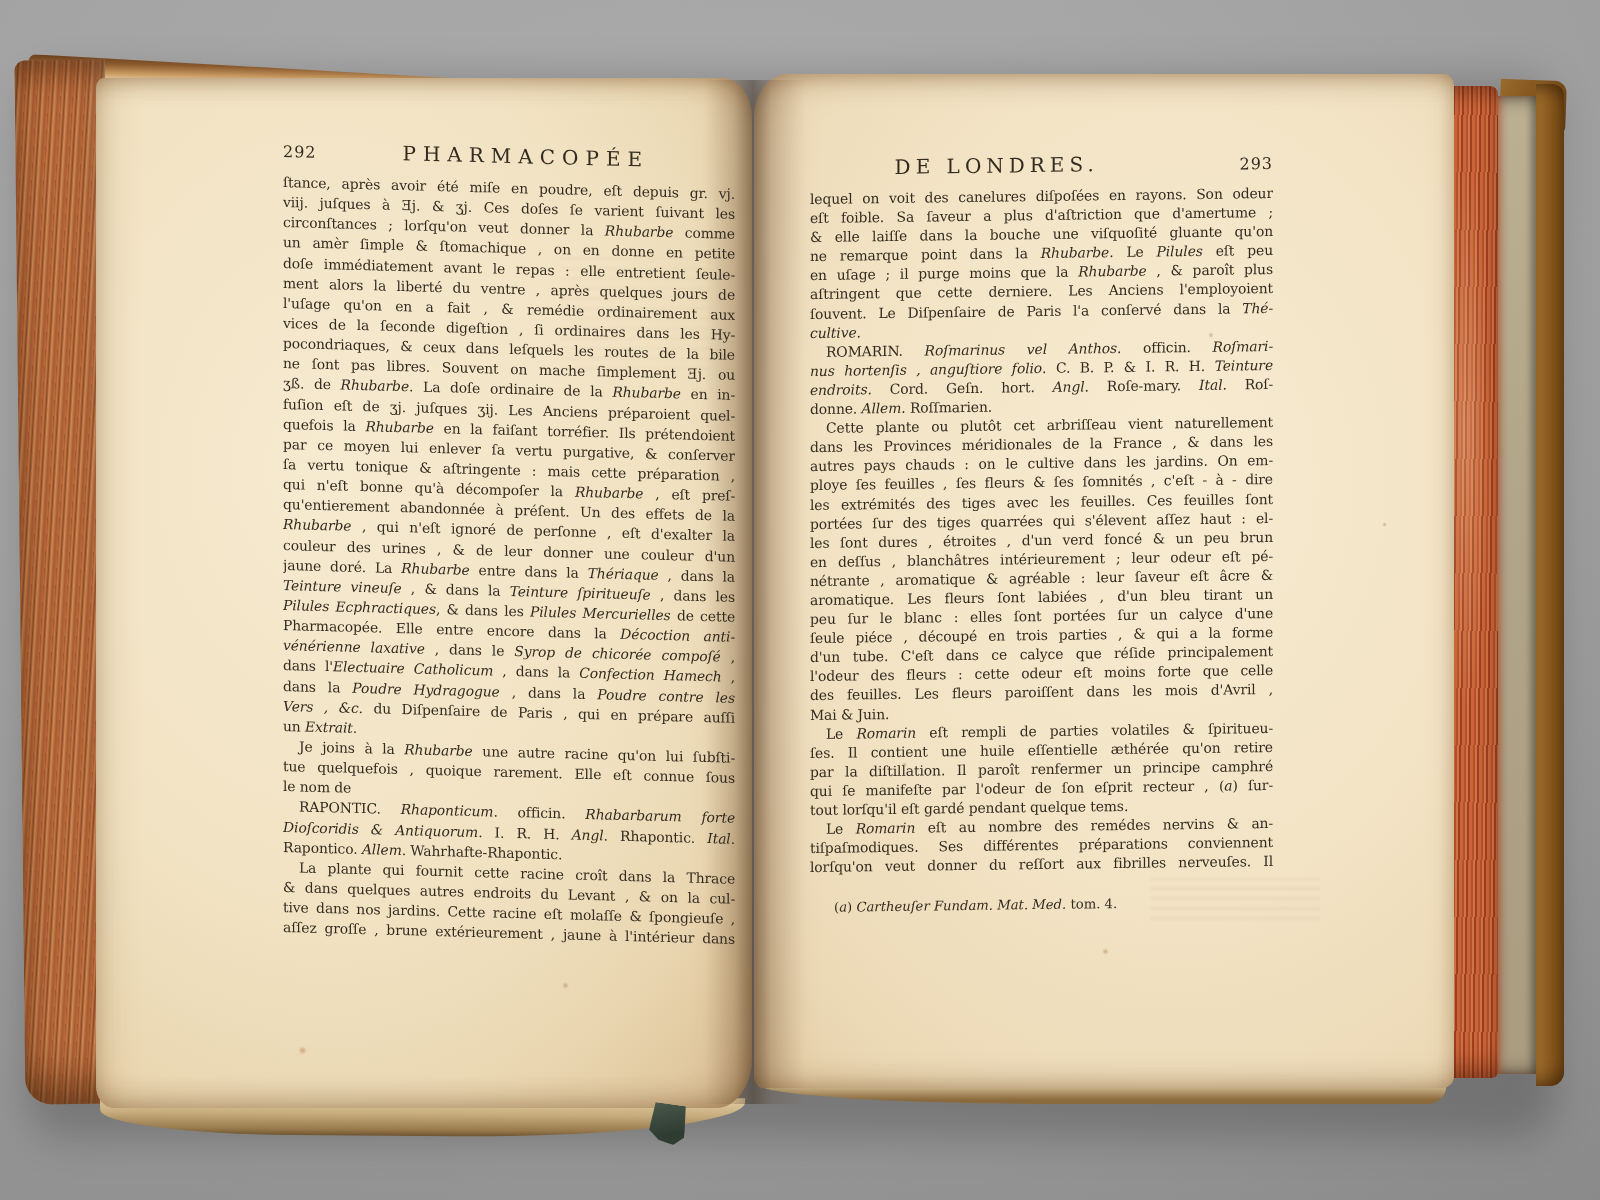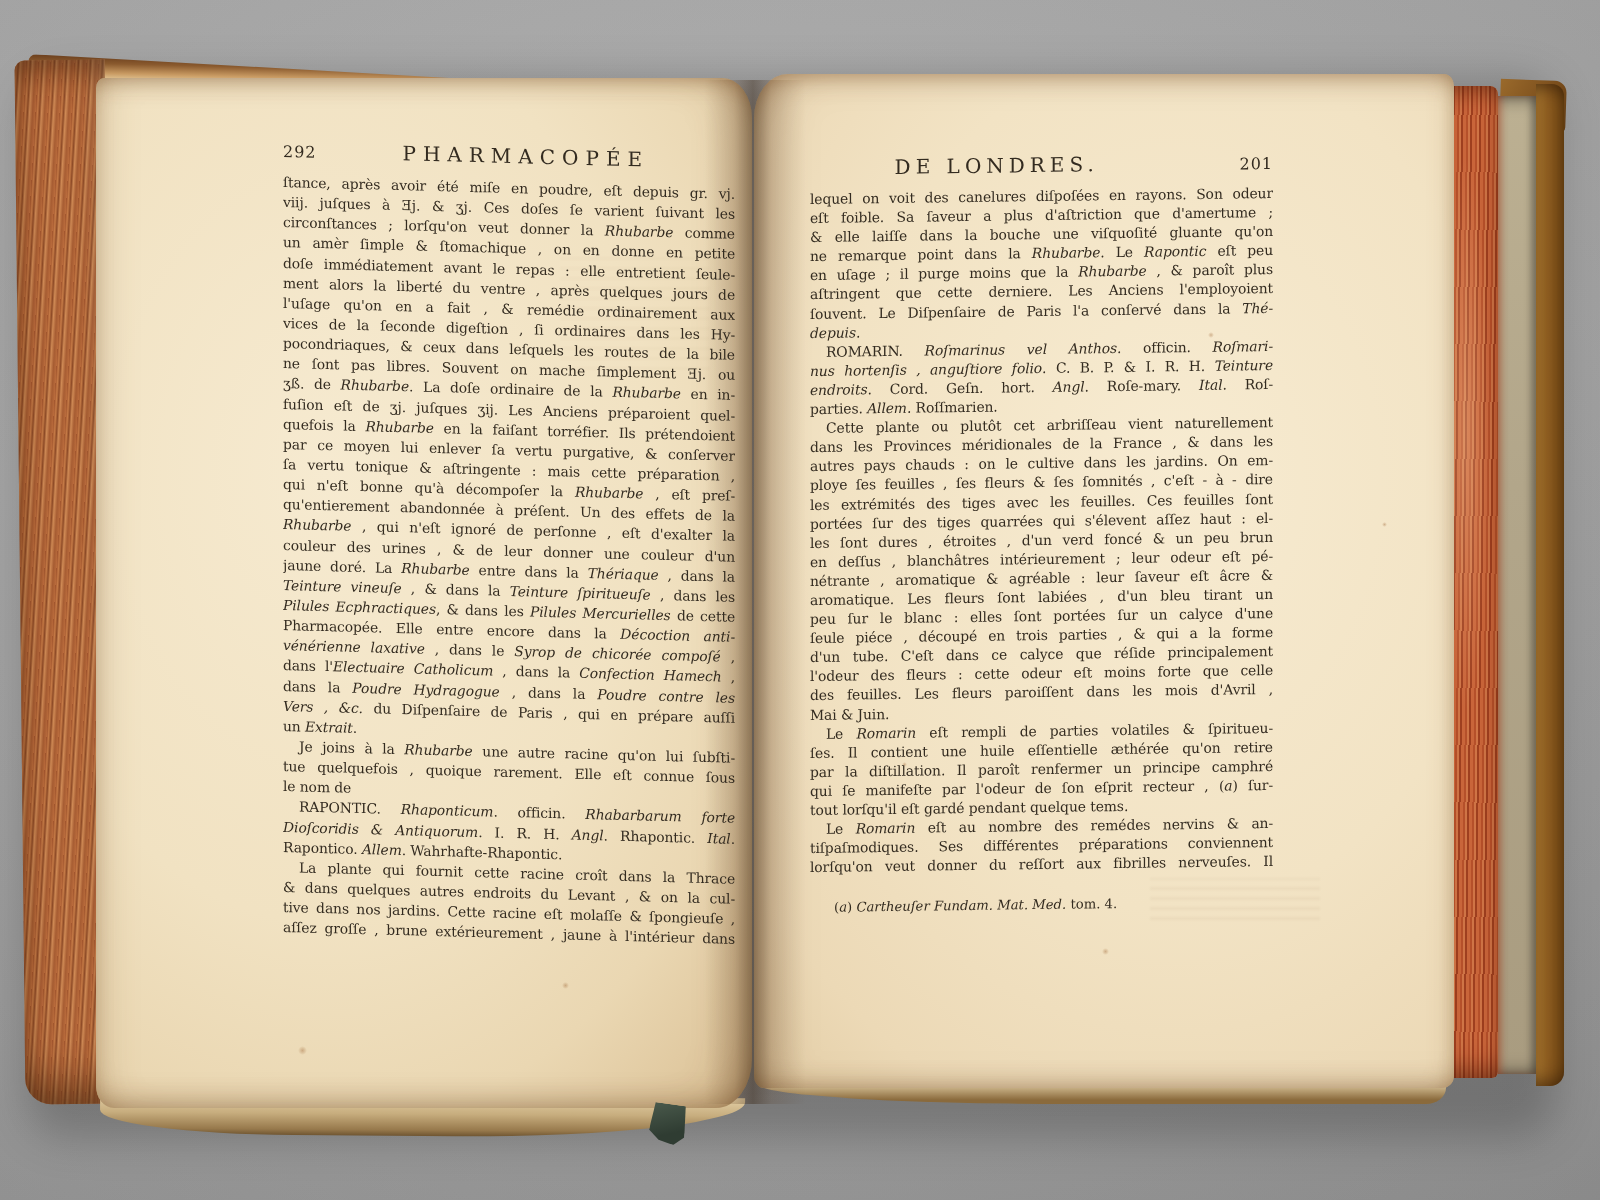--- a/index.html
+++ b/index.html
@@ -176,35 +176,35 @@
         <div class="line ind"><span>La plante qui fournit cette racine croît dans la Thrace</span></div>
         <div class="line"><span>&amp; dans quelques autres endroits du Levant , &amp; on la cul-</span></div>
         <div class="line"><span>tive dans nos jardins. Cette racine eſt molaſſe &amp; ſpongieuſe ,</span></div>
         <div class="line"><span>aſſez groſſe , brune extérieurement , jaune à l'intérieur dans</span></div>
       </div>
   </div>
 
   <div class="text-block text-right">
     <div class="pghead">
       <span class="ptitle">DE LONDRES.</span>
-      <span class="pnum">201</span>
+      <span class="pnum">293</span>
     </div>
     <div class="lines">
         <div class="line"><span>lequel on voit des canelures diſpoſées en rayons. Son odeur</span></div>
         <div class="line"><span>eſt foible.  Sa ſaveur a plus d'aſtriction que d'amertume ;</span></div>
         <div class="line"><span>&amp; elle laiſſe dans la bouche une viſquoſité gluante qu'on</span></div>
-        <div class="line"><span>ne remarque point dans la </span><span class="it">Rhubarbe</span><span>.  Le </span><span class="it">Rapontic</span><span> eſt peu</span></div>
+        <div class="line"><span>ne remarque point dans la </span><span class="it">Rhubarbe</span><span>.  Le </span><span class="it">Pilules</span><span> eſt peu</span></div>
         <div class="line"><span>en uſage ; il purge moins que la </span><span class="it">Rhubarbe</span><span> , &amp; paroît plus</span></div>
         <div class="line"><span>aſtringent que cette derniere.  Les Anciens l'employoient</span></div>
         <div class="line"><span>ſouvent. Le Diſpenſaire de Paris l'a conſervé dans la </span><span class="it">Thé-</span></div>
-        <div class="line end"><span class="it">depuis</span><span>.</span></div>
+        <div class="line end"><span class="it">cultive</span><span>.</span></div>
         <div class="line ind"><span>ROMARIN.  </span><span class="it">Roſmarinus vel Anthos</span><span>. officin.  </span><span class="it">Roſmari-</span></div>
         <div class="line"><span class="it">nus hortenſis , anguſtiore folio</span><span>. C. B. P. &amp; I. R. H. </span><span class="it">Teinture</span></div>
         <div class="line"><span class="it">endroits</span><span>. Cord. Geſn. hort. </span><span class="it">Angl</span><span>. Roſe-mary. </span><span class="it">Ital</span><span>. Roſ-</span></div>
-        <div class="line end"><span>parties. </span><span class="it">Allem</span><span>. Roſſmarien.</span></div>
+        <div class="line end"><span>donne. </span><span class="it">Allem</span><span>. Roſſmarien.</span></div>
         <div class="line ind"><span>Cette plante ou plutôt cet arbriſſeau vient naturellement</span></div>
         <div class="line"><span>dans les Provinces méridionales de la France , &amp; dans les</span></div>
         <div class="line"><span>autres pays chauds : on le cultive dans les jardins.  On em-</span></div>
         <div class="line"><span>ploye ſes feuilles , ſes fleurs &amp; ſes ſomnités , c'eſt - à - dire</span></div>
         <div class="line"><span>les extrémités des tiges avec les feuilles.  Ces feuilles ſont</span></div>
         <div class="line"><span>portées ſur des tiges quarrées qui s'élevent aſſez haut : el-</span></div>
         <div class="line"><span>les ſont dures , étroites , d'un verd foncé &amp; un peu brun</span></div>
         <div class="line"><span>en deſſus , blanchâtres intérieurement ; leur odeur eſt pé-</span></div>
         <div class="line"><span>nétrante , aromatique &amp; agréable : leur ſaveur eſt âcre &amp;</span></div>
         <div class="line"><span>aromatique.  Les fleurs ſont labiées , d'un bleu tirant un</span></div>

